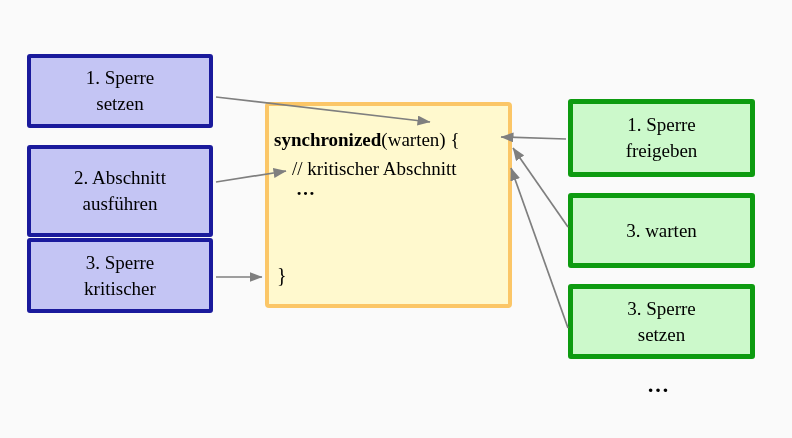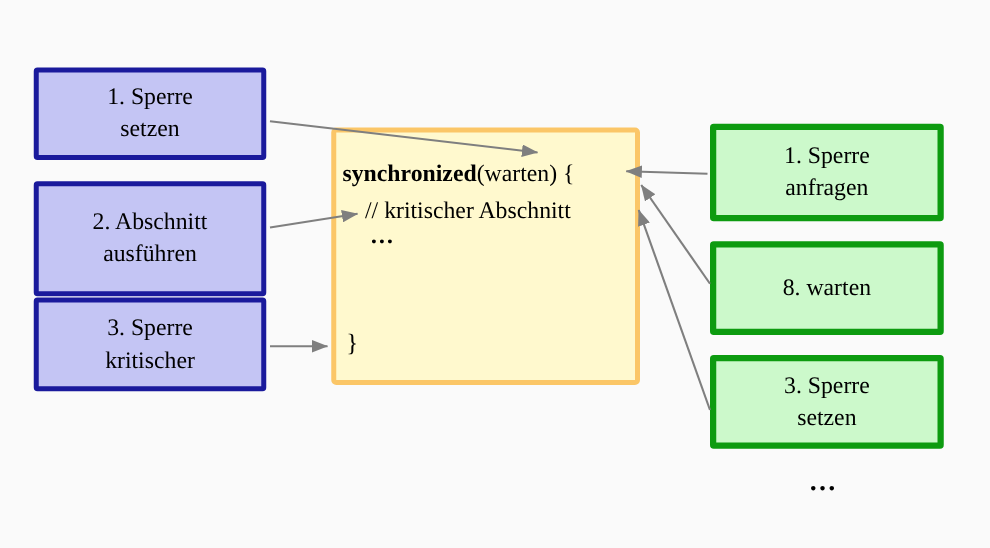--- a/index.html
+++ b/index.html
@@ -118,24 +118,24 @@
 
   <div class="code-box">
     <div class="code-line code-l1"><b>synchronized</b><span>(warten) {</span></div>
     <div class="code-line code-l2">// kritischer Abschnitt</div>
     <div class="code-line code-l3">…</div>
     <div class="code-line code-l4">}</div>
   </div>
 
   <div class="step green green1">
     <span>1. Sperre</span>
-    <span>anfragen</span>
+    <span>freigeben</span>
   </div>
   <div class="step green green2">
-    <span>8. warten</span>
+    <span>3. warten</span>
     <span></span>
   </div>
   <div class="step green green3">
     <span>3. Sperre</span>
     <span>setzen</span>
   </div>
 
   <div class="bottom-ellipsis">…</div>
 
 </div>

